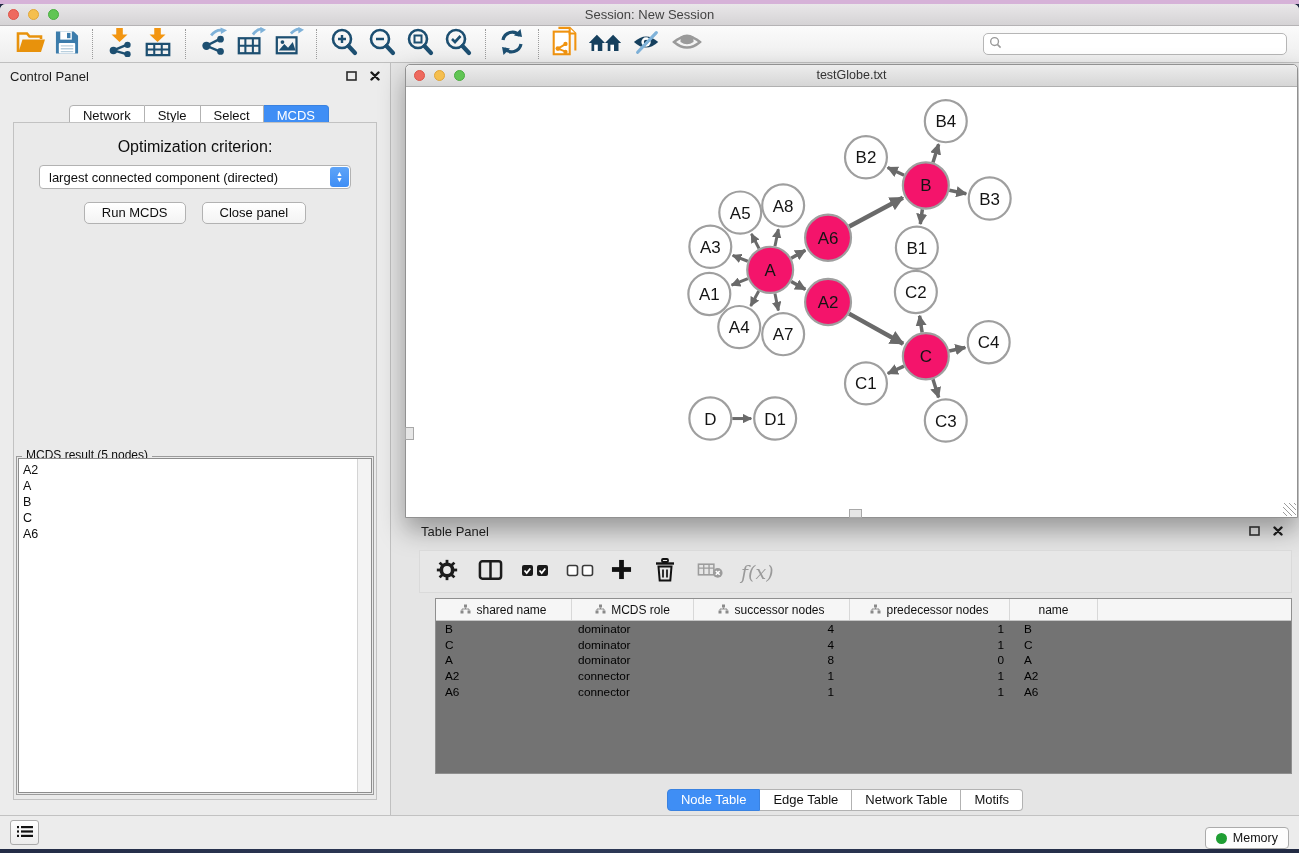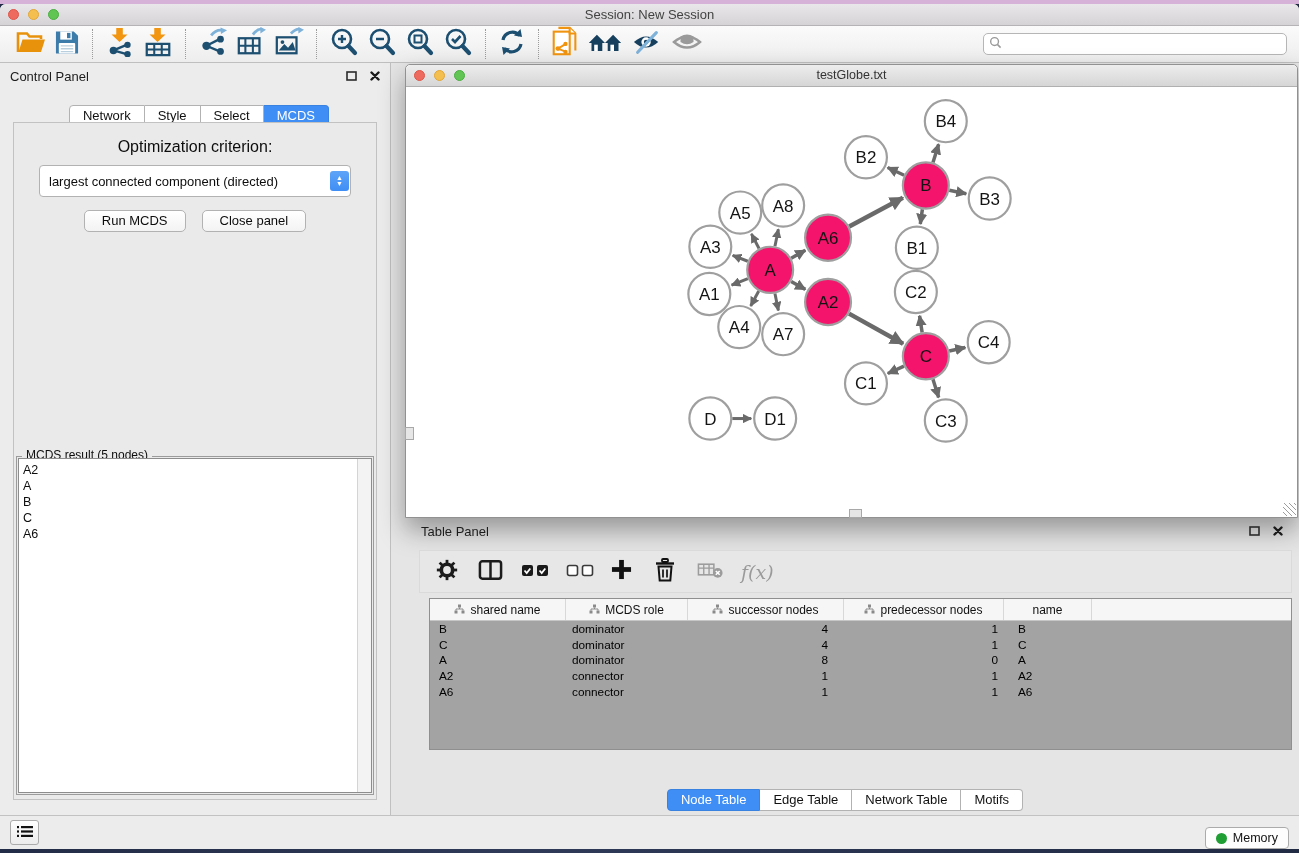--- a/index.html
+++ b/index.html
@@ -31,21 +31,21 @@
   .control-panel{flex:0 0 390px;width:390px;background:#ececec;border-right:1px solid #c0c0c0;position:relative;}
   .cp-header{height:26px;display:flex;align-items:center;padding:0 10px;font-size:13px;color:#1c1c1c;}
   .panel-controls{margin-left:auto;display:flex;gap:13px;align-items:center;}
   .cp-tabs{position:absolute;top:33px;left:8px;right:0;display:flex;justify-content:center;margin-top:9px;}
   .seg{height:20px;line-height:20px;padding:0 13px;background:#fff;border:1px solid #b2b2b2;border-left:none;font-size:13px;color:#111;cursor:default;white-space:nowrap;}
   .seg:first-child{border-left:1px solid #b2b2b2;border-radius:4px 0 0 4px;}
   .seg:last-child{border-radius:0 4px 4px 0;}
   .seg.selected{background:#3f8ef5;border-color:#3a82e0;color:#fff;}
   .cp-body{position:absolute;top:59px;left:13px;right:13px;bottom:15px;border:1px solid #c2c2c2;background:#eaeaea;}
   .crit-label{text-align:center;margin-top:15px;font-size:16px;color:#0d0d0d;}
-  .selectbox{margin:9px auto 0;width:312px;height:32px;box-sizing:border-box;background:#fff;border:1px solid #b2b2b2;border-radius:4px;display:flex;align-items:center;}
+  .selectbox{margin:9px auto 0;width:312px;height:24px;box-sizing:border-box;background:#fff;border:1px solid #b2b2b2;border-radius:4px;display:flex;align-items:center;}
   .selectbox .val{flex:1;padding:0 9px;font-size:13px;color:#0d0d0d;white-space:nowrap;overflow:hidden;}
   .stepper{width:19px;height:20px;margin-right:1px;background:linear-gradient(#5ea4f8,#3f8ef5);border-radius:3px;display:flex;flex-direction:column;align-items:center;justify-content:center;color:#fff;}
   .stepper span{font-size:7px;line-height:6px;}
   .btn-row{display:flex;justify-content:center;gap:16px;margin-top:13px;}
   .btn{height:22px;line-height:20px;box-sizing:border-box;padding:0 17px;background:linear-gradient(#fff,#f3f3f3);border:1px solid #b2b2b2;border-radius:5px;font-size:13px;color:#0d0d0d;}
   .result-group{position:absolute;left:2px;right:2px;top:333px;bottom:4px;border:1px solid #9b9b9b;}
   .result-legend{position:absolute;top:-9px;left:5px;background:#eaeaea;padding:0 4px;font-size:12px;color:#0d0d0d;}
   .result-list{position:absolute;left:1px;right:1px;top:1px;bottom:1px;background:#fff;border:1px solid #8d8d8d;overflow:hidden;}
   .result-scroll{position:absolute;top:0;bottom:0;right:0;width:13px;background:#f3f3f3;border-left:1px solid #d4d4d4;}
   .result-items{padding:3px 0 0 4px;}
@@ -61,21 +61,21 @@
   .vscroll-nub{position:absolute;left:-1px;top:340px;width:7px;height:11px;background:#e6e6e6;border:1px solid #a8a8a8;}
   .hscroll-nub{position:absolute;left:443px;bottom:-1px;width:11px;height:7px;background:#e6e6e6;border:1px solid #a8a8a8;}
   .resize-grip{position:absolute;right:1px;bottom:1px;width:13px;height:13px;background:repeating-linear-gradient(45deg,transparent 0 2.5px,#9d9d9d 2.5px 3.5px);}
 
   
   .table-panel{position:absolute;left:0;right:0;top:454px;bottom:0;}
   .tp-header{height:29px;display:flex;align-items:center;padding:0 16px 0 30px;font-size:13px;color:#1c1c1c;}
   .tp-toolbar{position:absolute;left:28px;right:7px;top:33px;height:43px;background:#e7e7e7;border:1px solid #dadada;box-sizing:border-box;display:flex;align-items:center;gap:11px;padding:0 12px;}
   .ttbtn{height:30px;min-width:26px;display:flex;align-items:center;margin:0 3px;}
   .fx{font-family:"DejaVu Serif",serif;font-style:italic;font-size:19px;color:#9a9a9a;}
-  .tp-table{position:absolute;left:38px;right:7px;top:81px;height:152px;box-sizing:border-box;background:#a3a3a3;border:1px solid #8f8f8f;overflow:hidden;}
+  .tp-table{position:absolute;left:44px;right:7px;top:81px;height:176px;box-sizing:border-box;background:#737373;border:1px solid #8f8f8f;overflow:hidden;}
   .thead{display:flex;height:21px;background:#f6f6f6;border-bottom:1px solid #c6c6c6;}
   .hcell{display:flex;align-items:center;justify-content:center;gap:5px;box-sizing:border-box;border-right:1px solid #d8d8d8;font-size:12px;color:#111;}
   .c0{width:136px;} .c1{width:122px;} .c2{width:156px;} .c3{width:160px;} .c4{width:88px;}
   .trow{display:flex;height:15.8px;align-items:center;font-size:11.8px;color:#000;}
   .tcell{box-sizing:border-box;white-space:nowrap;overflow:hidden;}
   .tcell.c0{padding-left:9px;} .tcell.c1{padding-left:6px;}
   .tcell.c2{text-align:right;padding-right:16px;} .tcell.c3{text-align:right;padding-right:6px;}
   .tcell.c4{padding-left:14px;}
   .tp-tabs{position:absolute;left:0;right:0;top:272px;display:flex;justify-content:center;}
 

